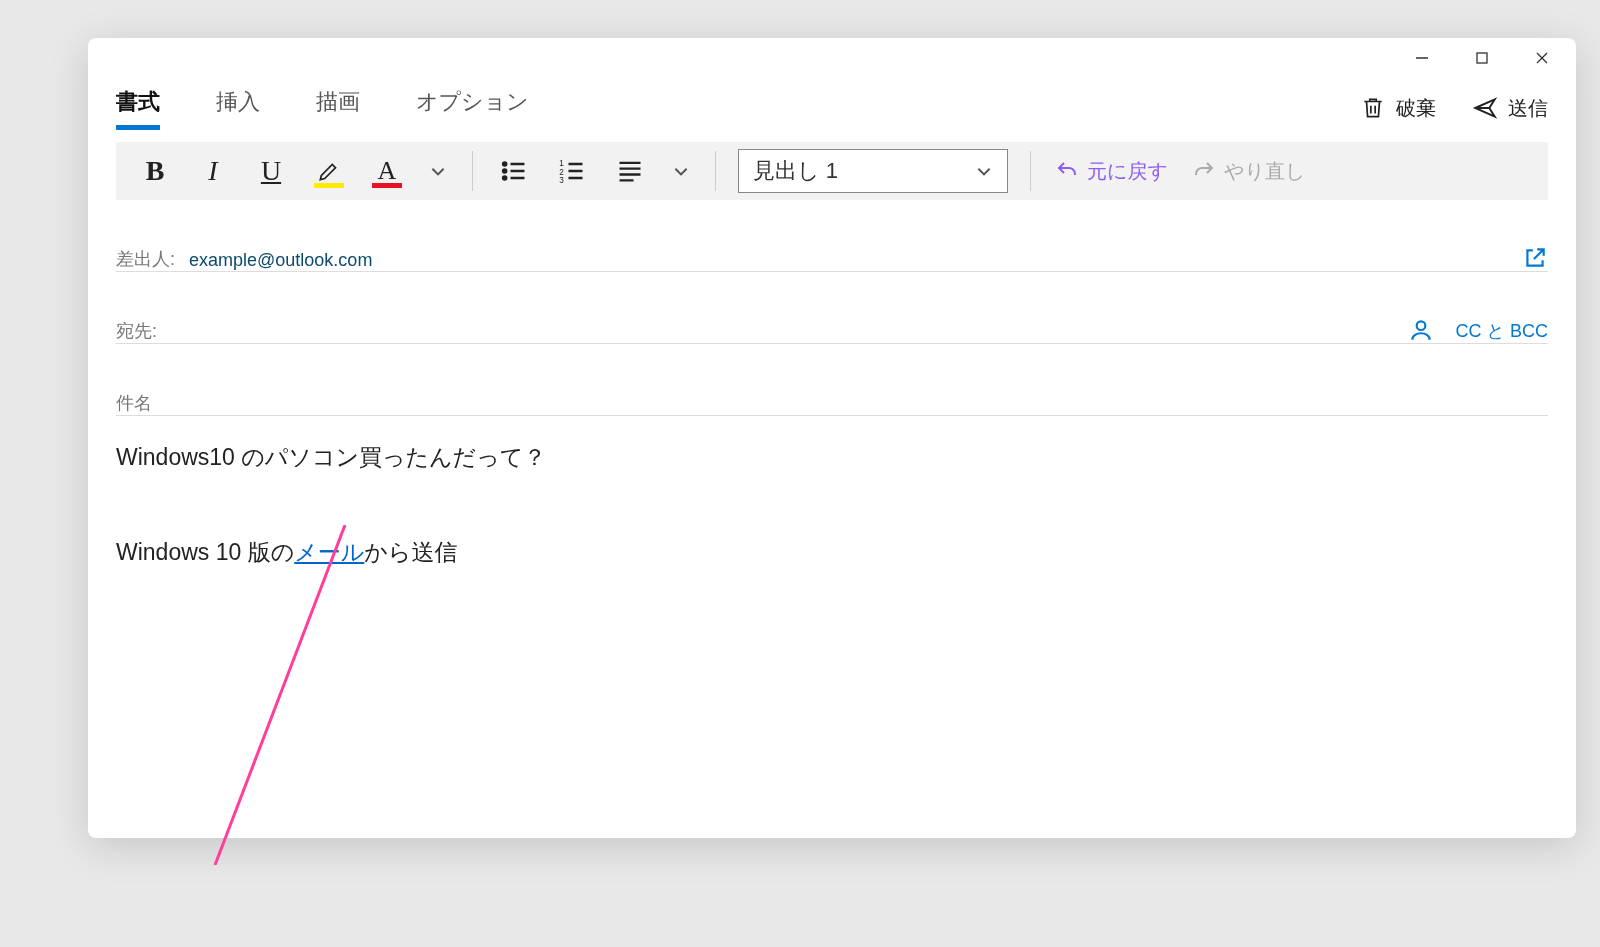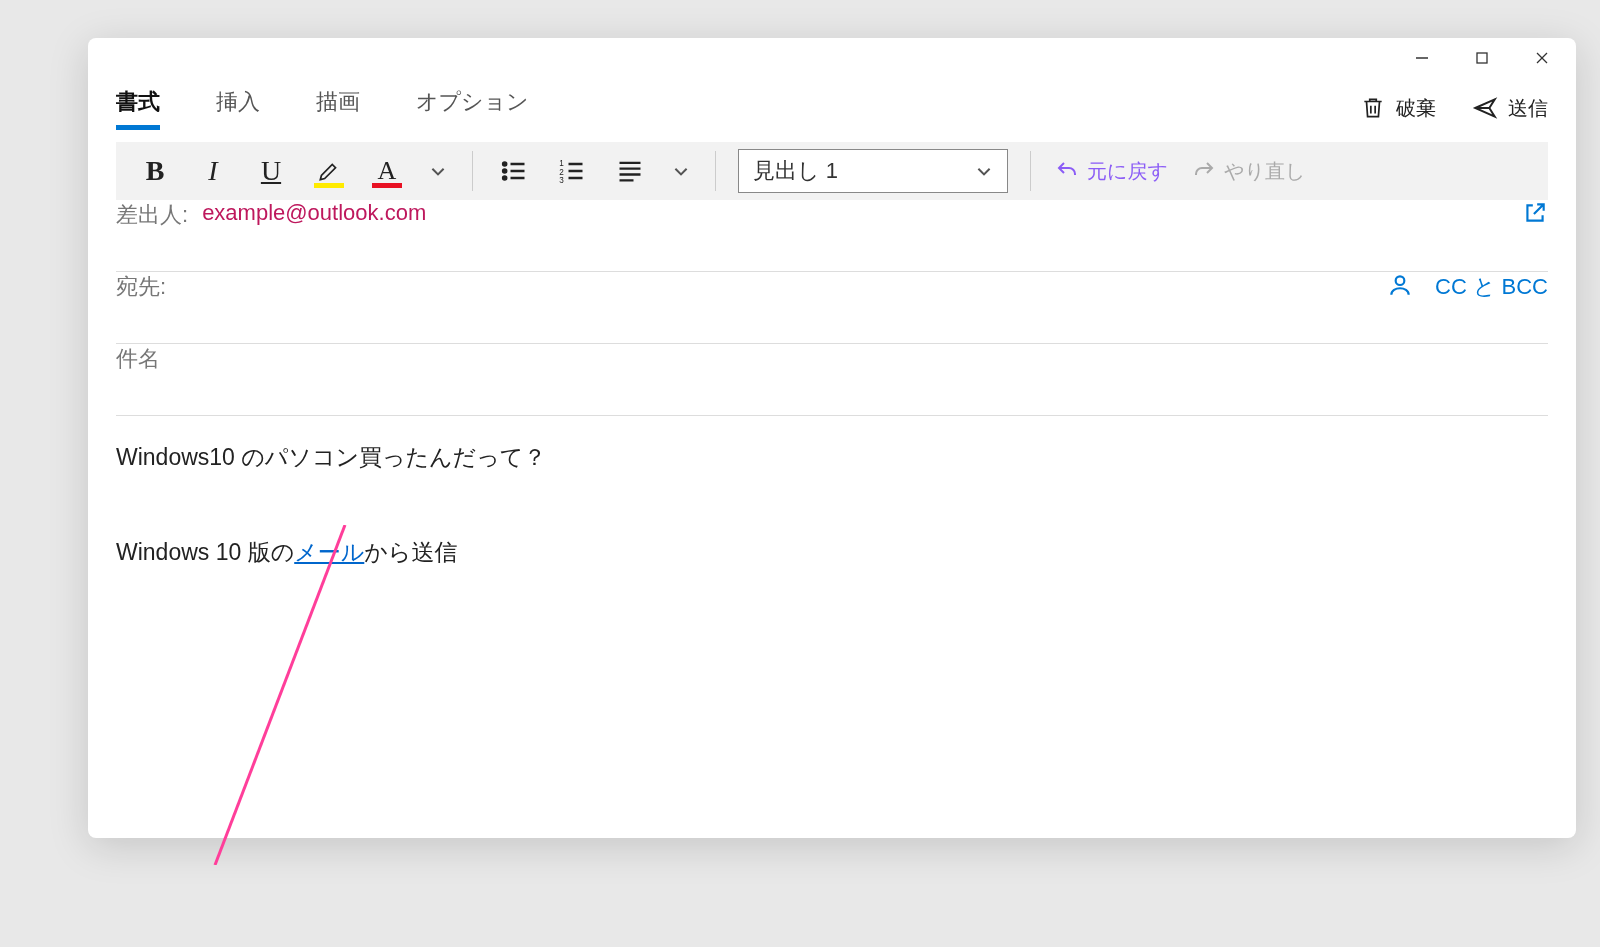--- a/index.html
+++ b/index.html
@@ -22,23 +22,23 @@
   .tbtn .bold{font-weight:800}
   .tbtn .italic{font-style:italic}
   .tbtn .uline{text-decoration:underline}
   .tbtn .colorbar{position:absolute;bottom:6px;width:30px;height:5px}
   .sep{width:1px;height:40px;background:#ccc;margin:0 10px}
   .style-sel{width:270px;height:44px;border:1px solid #888;background:#fff;display:flex;align-items:center;padding:8px 14px;font-size:22px;color:#333;justify-content:space-between;margin:0 8px;cursor:default}
   .undo{display:flex;align-items:center;gap:8px;font-size:20px;color:#8b5cf6;padding:0 10px;cursor:default}
   .undo.disabled{color:#aaa}
   .undo svg{width:24px;height:24px}
   .fields{padding:0 28px}
-  .field{display:flex;align-items:flex-start;height:72px;border-bottom:1px solid #ddd;font-size:22px;color:#777}
+  .field{display:flex;align-items:flex-end;height:72px;border-bottom:1px solid #ddd;font-size:18px;color:#777}
   .field .flabel{margin-right:14px}
-  .field .val{color:#be185d}
+  .field .val{color:#0c4a6e}
   .field .spacer{flex:1}
   .field .link{color:#0078d4;cursor:default}
   .field svg{width:26px;height:26px}
   .body{padding:24px 28px;font-size:23px;color:#222;line-height:1.5;position:relative;flex:1}
   .body p{margin-bottom:36px}
   .body a{color:#0066cc;text-decoration:underline}
   .annot{position:absolute;left:205px;top:525px;width:150px;height:340px;pointer-events:none}
   .chev{width:18px;height:18px}
 </style>
 </head>

